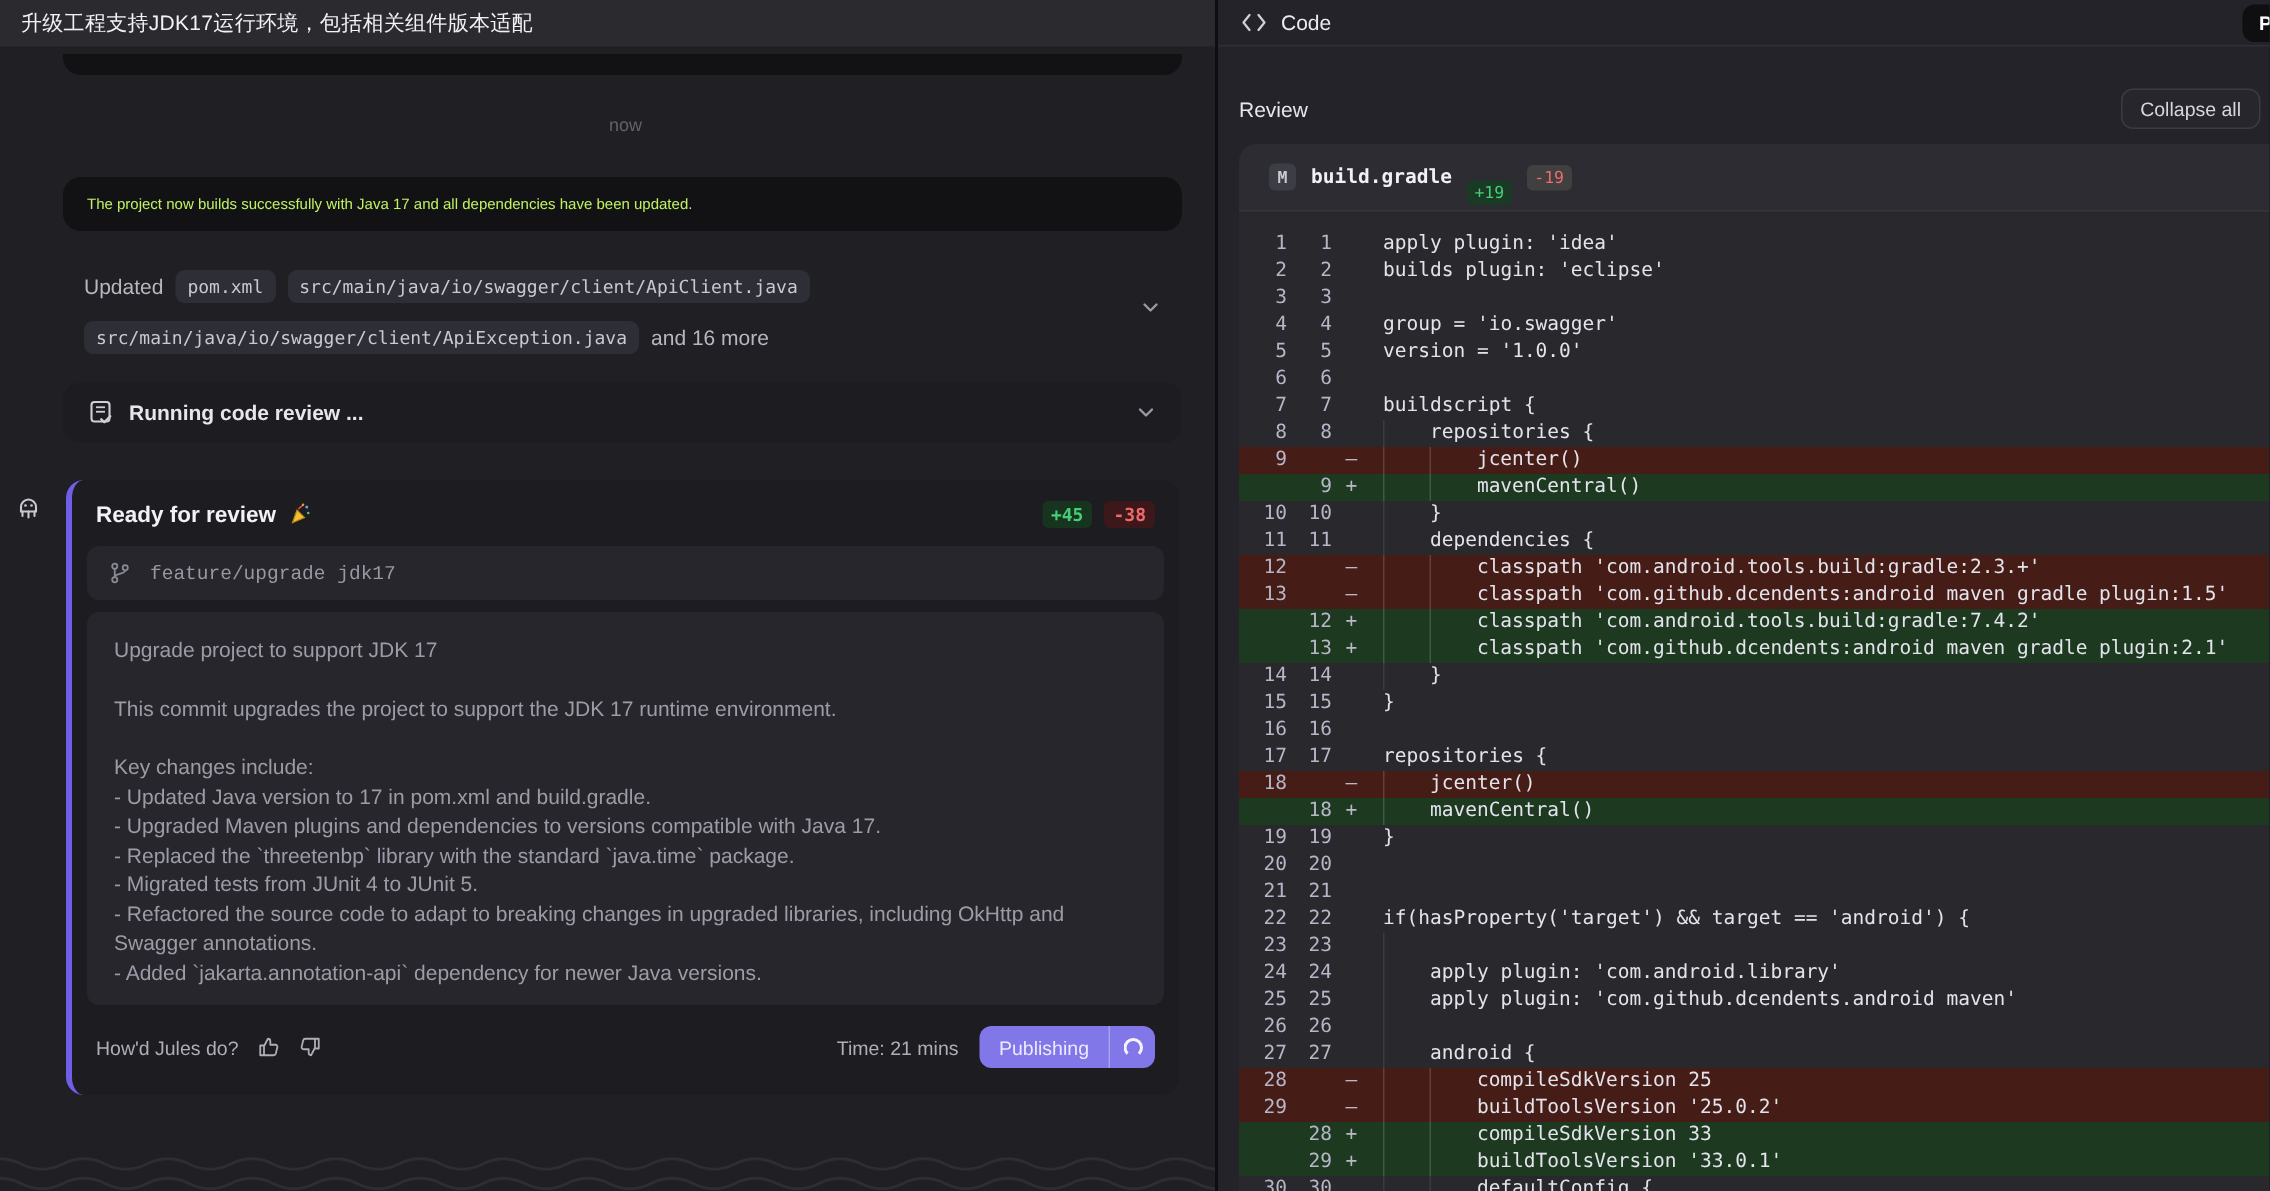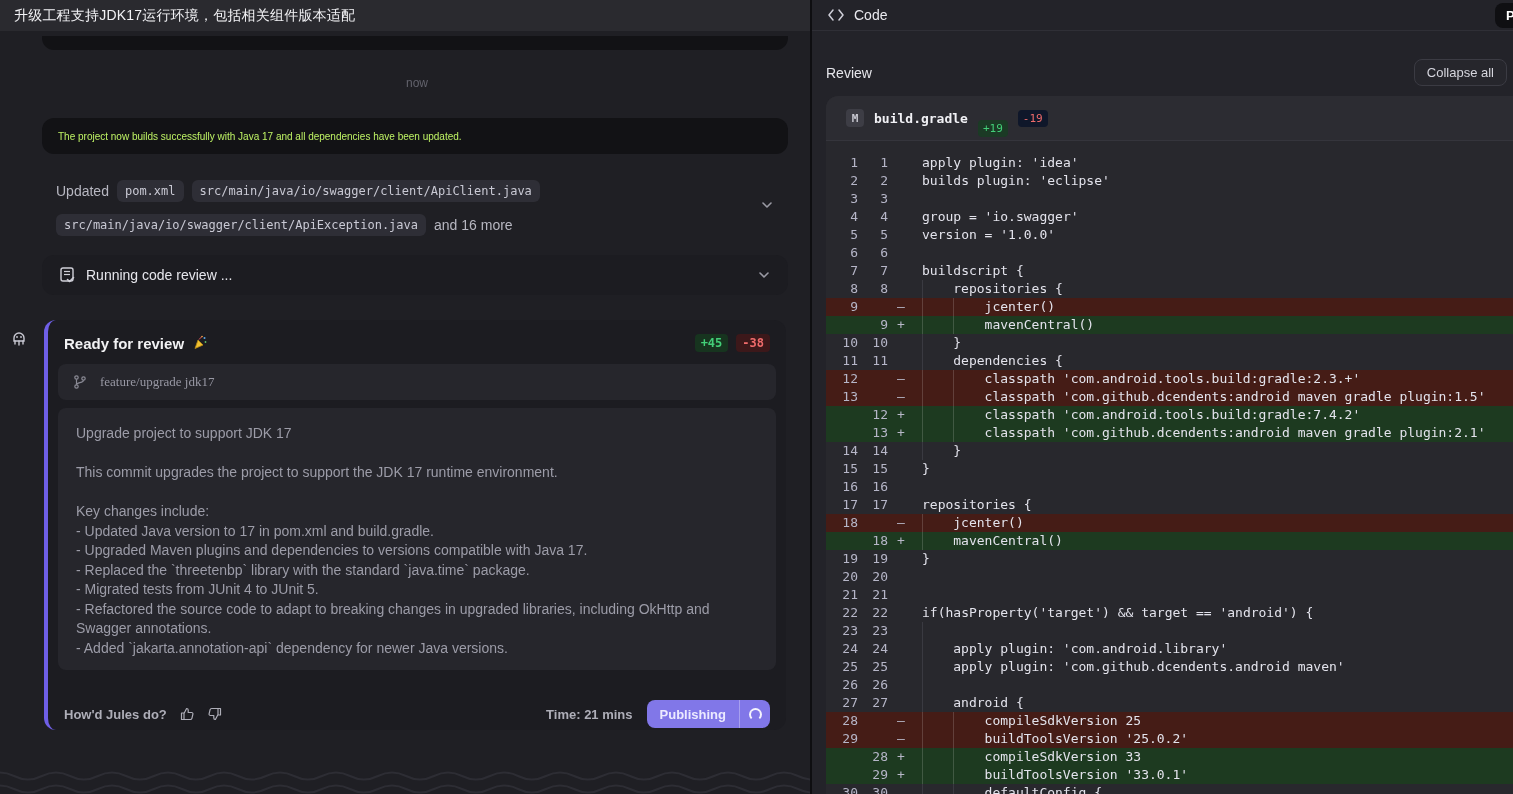--- a/index.html
+++ b/index.html
@@ -26,45 +26,45 @@
     display:flex; flex-wrap:wrap; align-items:center; gap:12px 8px; }
   .updated-label, .more-label { color:#b7b7c1; font-size:14px; }
   .chip { font-family:"DejaVu Sans Mono", monospace; font-size:12px; color:#c9c9d4;
     background:#2e2e36; border-radius:6px; padding:4px 8px; white-space:nowrap; }
   .chev { position:absolute; width:16px; height:16px; color:#9a9aa4; }
   .chev-updated { left:759px; top:197px; }
   .chev-running { position:static; margin-left:auto; }
 
   .running-card { position:absolute; left:42px; top:255px; width:746px; height:40px; background:#1c1c21;
     border-radius:12px; display:flex; align-items:center; gap:10px; padding:0 16px; }
-  .running-card .label { color:#e6e6ec; font-size:14px; font-weight:400; }
+  .running-card .label { color:#e6e6ec; font-size:14px; font-weight:700; }
   .doc-icon { color:#cfcfd8; display:flex; }
 
   .jules-logo { position:absolute; left:11px; top:330px; color:#c8c8d2; }
 
   .review-card { position:absolute; left:44px; top:320px; width:742px; height:410px; background:#1c1c21;
     border-radius:12px; border-left:4px solid var(--accent2); overflow:hidden; }
   .rc-title-row { margin:14px 16px 0 16px; display:flex; align-items:center; }
   .rc-title { color:#f2f2f4; font-size:15px; font-weight:700; }
   .party-icon { margin-left:8px; display:flex; }
   .rc-badges { margin-left:auto; display:flex; gap:8px; }
   .badge { font-family:"DejaVu Sans Mono", monospace; font-size:12px; font-weight:700;
     border-radius:4px; padding:2px 6px; }
   .badge.add { color:var(--add-text); background:#17341f; }
   .badge.del { color:var(--del-text); background:#3c181a; }
 
   .branch-box { margin:12px 10px 0 10px; height:36px; background:#26262c; border-radius:8px;
     display:flex; align-items:center; gap:12px; padding:0 14px; }
-  .branch-box .branch-name { font-family:Liberation Serif, serif; font-size:13px; color:#98a; color:#9898a4; }
+  .branch-box .branch-name { font-family:Liberation Mono, monospace; font-size:13px; color:#98a; color:#9898a4; }
   .branch-icon { color:#8a8a95; display:flex; }
 
   .desc-box { margin:8px 10px 0 10px; height:262px; background:#26262c; border-radius:8px;
     padding:16px 18px; color:#9c9ca8; font-size:14px; line-height:19.5px; white-space:pre-line; overflow:hidden; }
 
-  .rc-footer { margin:30px 16px 0 16px; display:flex; align-items:center;font-weight:bold; }
+  .rc-footer { margin:14px 16px 0 16px; display:flex; align-items:center; }
   .feedback-label { color:#aeaeb8; font-size:13px; }
   .thumb { color:#aeaeb8; margin-left:12px; display:flex; cursor:pointer; }
   .time-label { margin-left:auto; color:#aeaeb8; font-size:13px; margin-right:14px; }
   .publish-btn { height:28px; background:var(--accent); border-radius:8px; display:flex; align-items:center; overflow:hidden; }
   .publish-btn .pb-label { padding:0 13px; color:#eceaff; font-size:13px; }
   .pb-divider { width:1px; height:28px; background:rgba(255,255,255,.3); }
   .pb-spin-seg { width:30px; display:flex; justify-content:center; }
   .spinner { width:13px; height:13px; border:2px solid rgba(255,255,255,.92); border-bottom-color:transparent;
     border-radius:50%; animation:rot 1s linear infinite; }
   @keyframes rot { to { transform:rotate(360deg);} }
@@ -88,21 +88,21 @@
   .diff-card { position:absolute; left:14px; top:96px; right:0; bottom:0; background:#28282d;
     border-radius:12px 0 0 0; overflow:hidden; }
   .diff-header { height:45px; background:#2c2c32; border-bottom:1px solid #35353c;
     display:flex; align-items:center; gap:10px; padding:0 20px; }
   .status-badge { width:18px; height:18px; background:#3d3d45; border-radius:4px; color:#cacad3;
     font-family:"DejaVu Sans Mono", monospace; font-size:11px; font-weight:700;
     display:flex; align-items:center; justify-content:center; }
   .file-name { font-family:"DejaVu Sans Mono", monospace; font-size:13px; font-weight:700; color:#f1f1f5; }
   .badge.sm { font-size:11px; font-weight:400; padding:2px 5px; }
   .badge.sm.add { background:#1b3a25;margin-top:20px; }
-  .badge.sm.del { background:#0f172a; }
+  .badge.sm.del { background:#404040; }
 
   .diff-lines { position:absolute; left:0; top:45px; right:0; bottom:0; padding-top:13px; overflow:hidden;
     font-family:"DejaVu Sans Mono", monospace; font-size:13px; }
   .row { display:flex; height:18px; line-height:18px; white-space:pre; }
   .row.del { background:var(--del-bg); }
   .row.add { background:var(--add-bg); }
   .on { width:36px; text-align:right; padding-right:4px; color:#b6b6c8; flex:none; }
   .nn { width:26px; text-align:right; color:#b6b6c8; flex:none; }
   .sg { width:26px; text-align:center; color:#b8b8c8; flex:none; }
   .code-cell { padding-left:8px; color:#e3e3ec; display:flex; }

